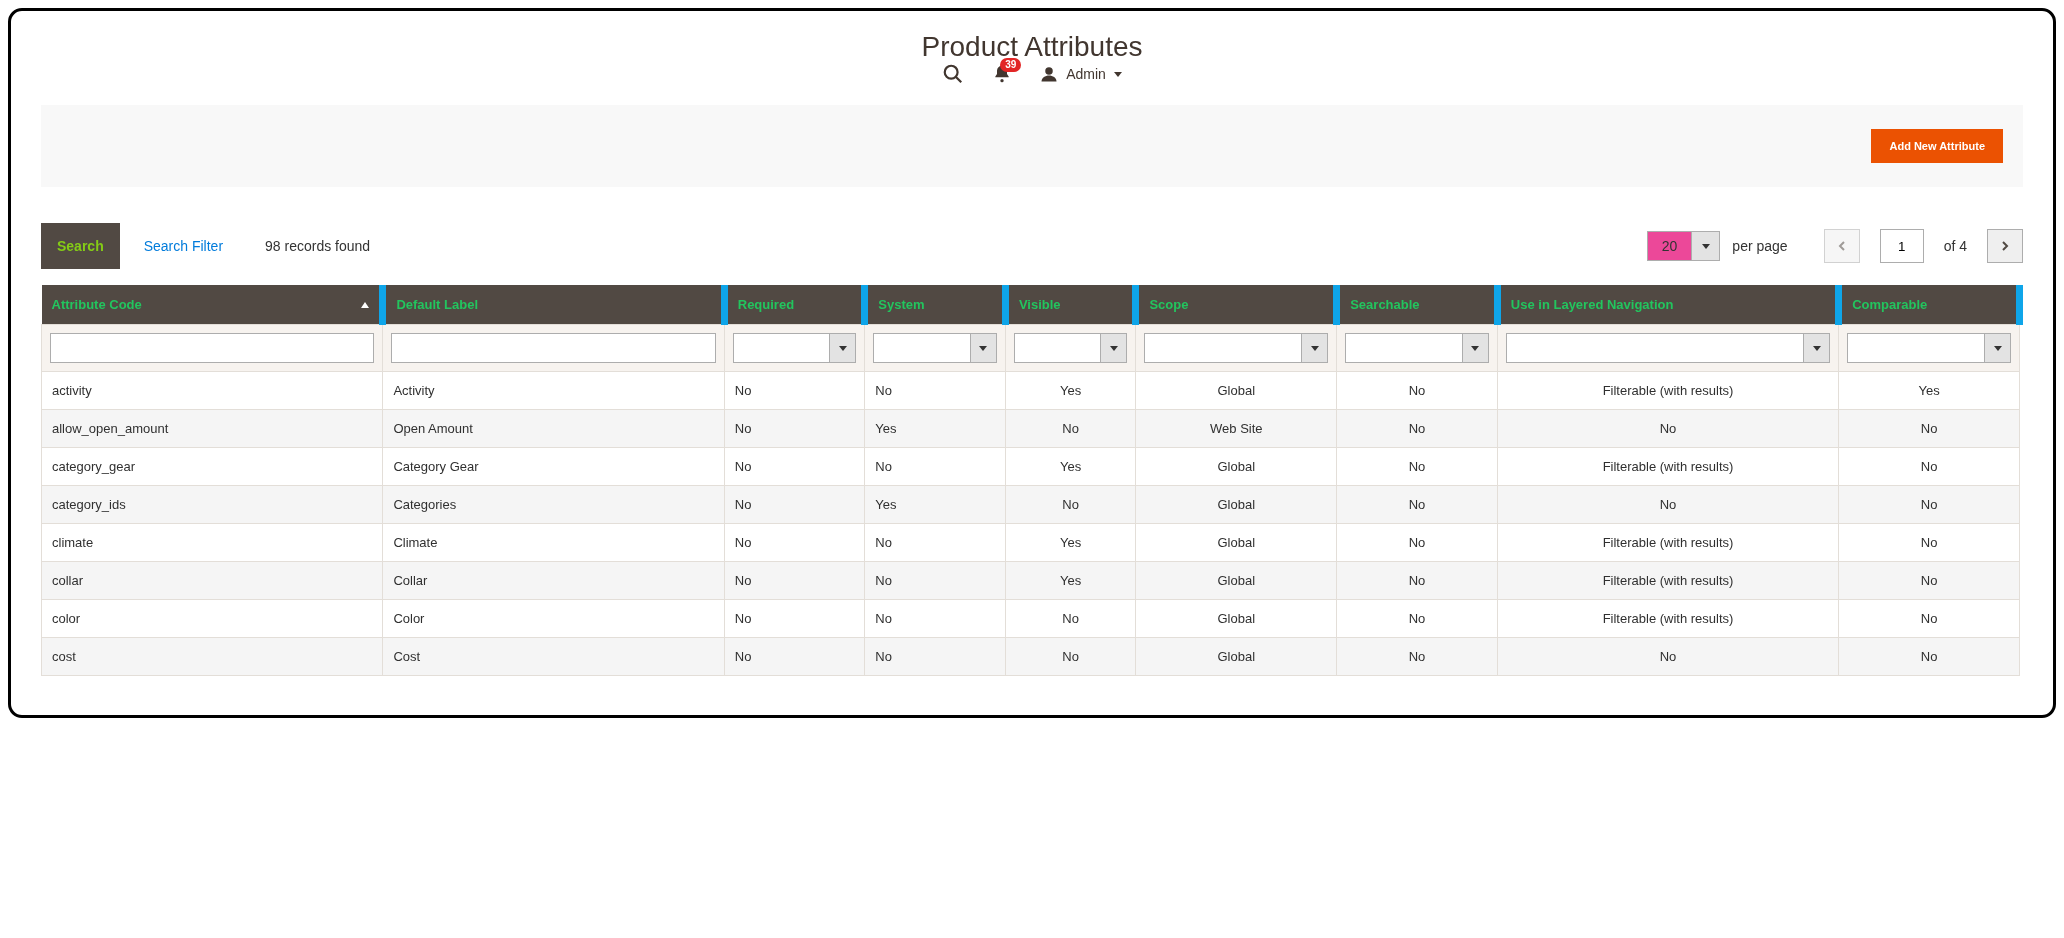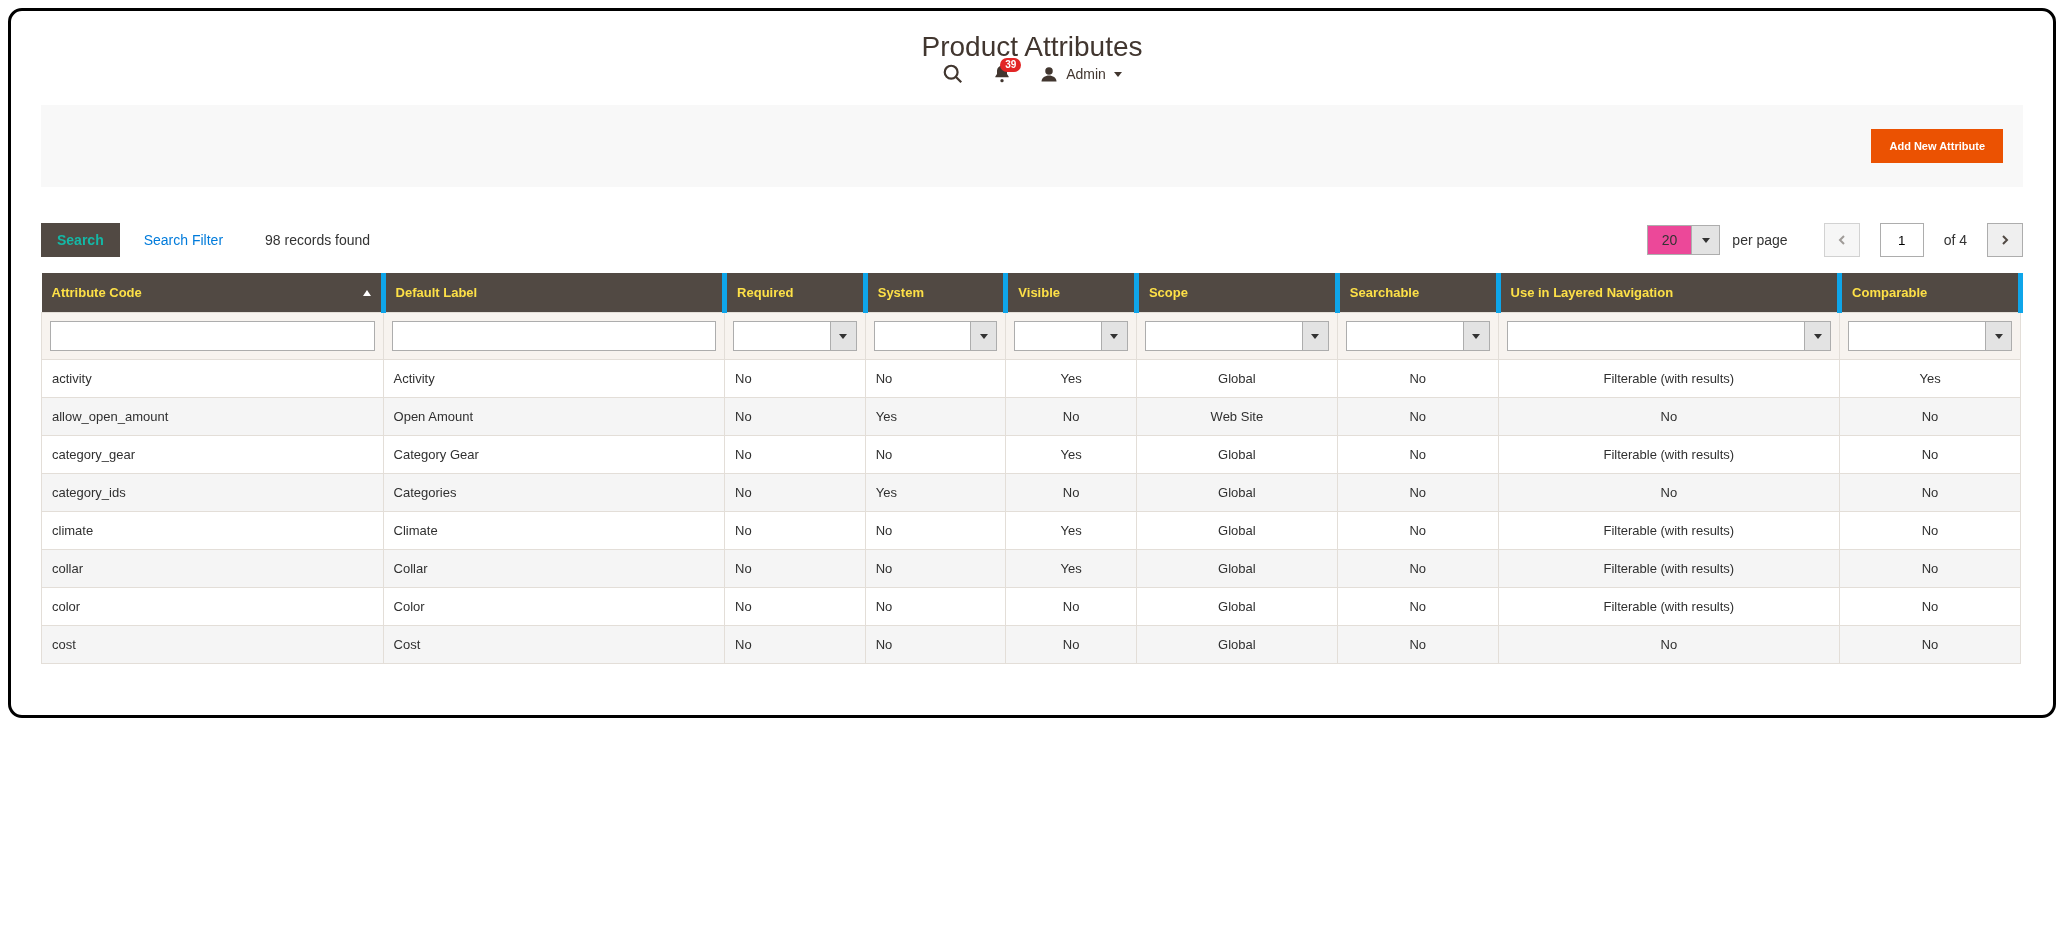--- a/index.html
+++ b/index.html
@@ -87,25 +87,25 @@
   }
   .grid-toolbar {
     display: flex;
     align-items: center;
     justify-content: space-between;
     margin-bottom: 16px;
   }
   .toolbar-left { display: flex; align-items: center; gap: 24px; }
   .btn-search {
     background: #514943;
-    color: #14b8a6;
+    color: #84cc16;
     border: none;
     font-size: 14px;
     font-weight: 600;
-    padding: 9px 16px;
+    padding: 15px 16px;
     cursor: pointer;
   }
   .link-reset {
     color: #007bdb;
     cursor: pointer;
     font-size: 14px;
   }
   .records-found { color: #333; font-size: 14px; margin-left: 18px; }
   .toolbar-right { display: flex; align-items: center; gap: 12px; }
   .page-size-select {
@@ -150,25 +150,25 @@
     margin: 0 8px;
   }
   .of-pages { color: #333; margin-right: 8px; }
   table.grid {
     width: 100%;
     border-collapse: collapse;
     font-size: 13px;
   }
   table.grid thead th {
     background: #514943;
-    color: #fde047;
+    color: #22c55e;
     font-weight: 600;
     text-align: left;
     padding: 12px 10px;
-    border-right: 5px solid #0ea5e9;
+    border-right: 7px solid #0ea5e9;
     position: relative;
   }
   table.grid thead th.sort-asc::after {
     content: "";
     position: absolute;
     right: 10px;
     top: 50%;
     transform: translateY(-50%);
     width: 0; height: 0;
     border-left: 4px solid transparent;

